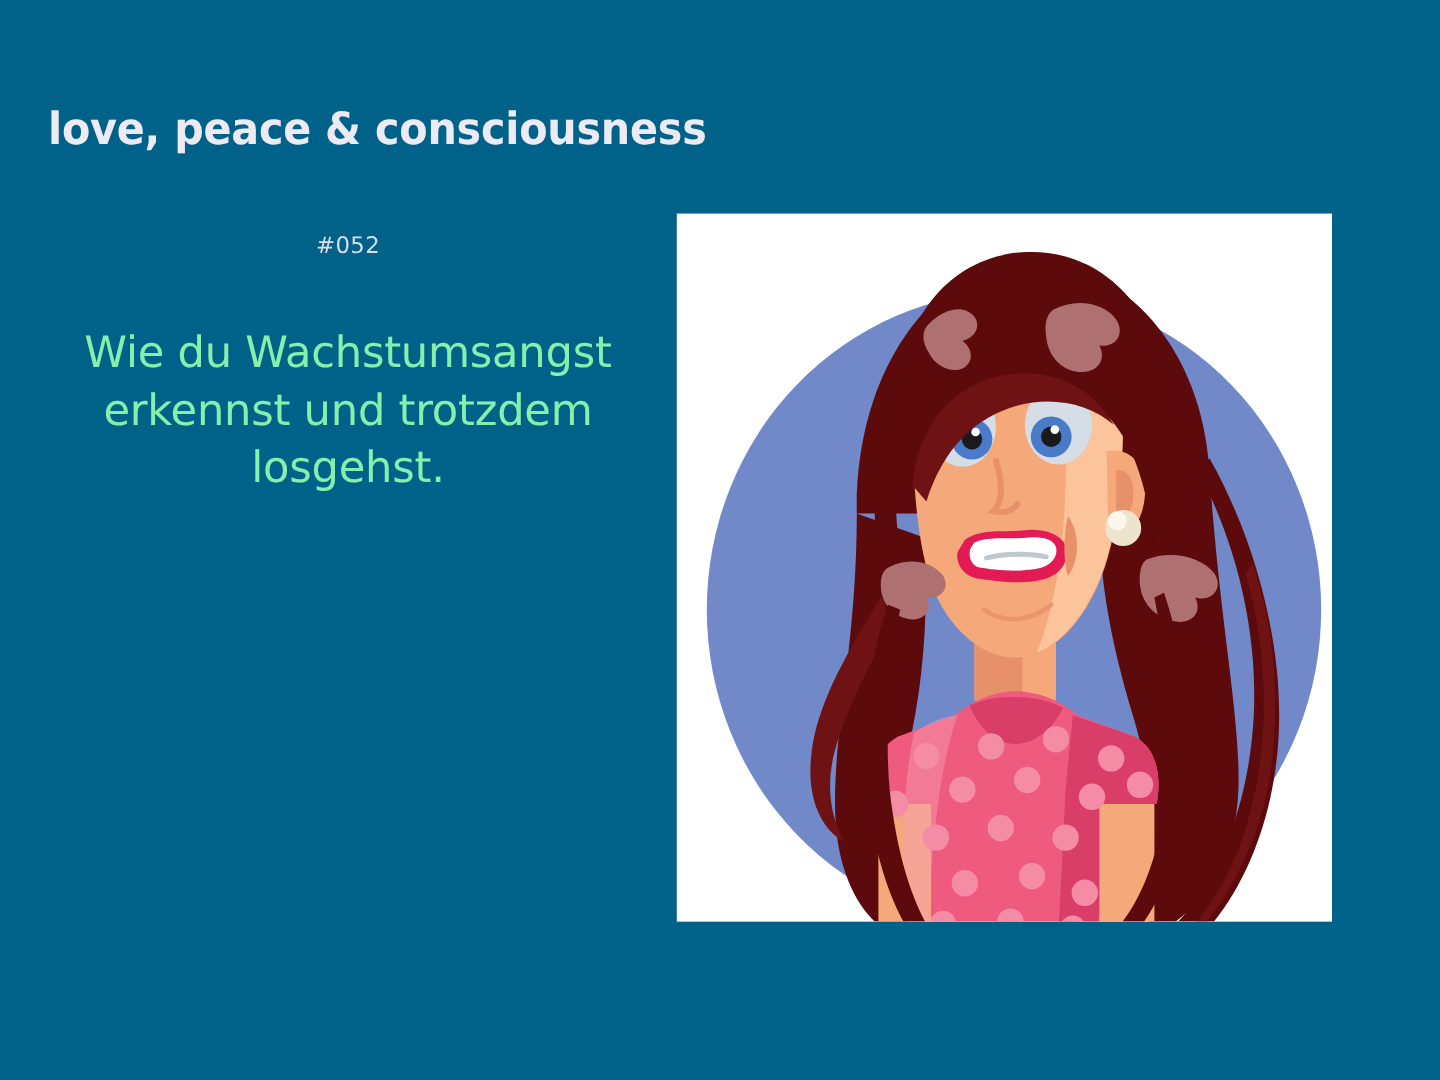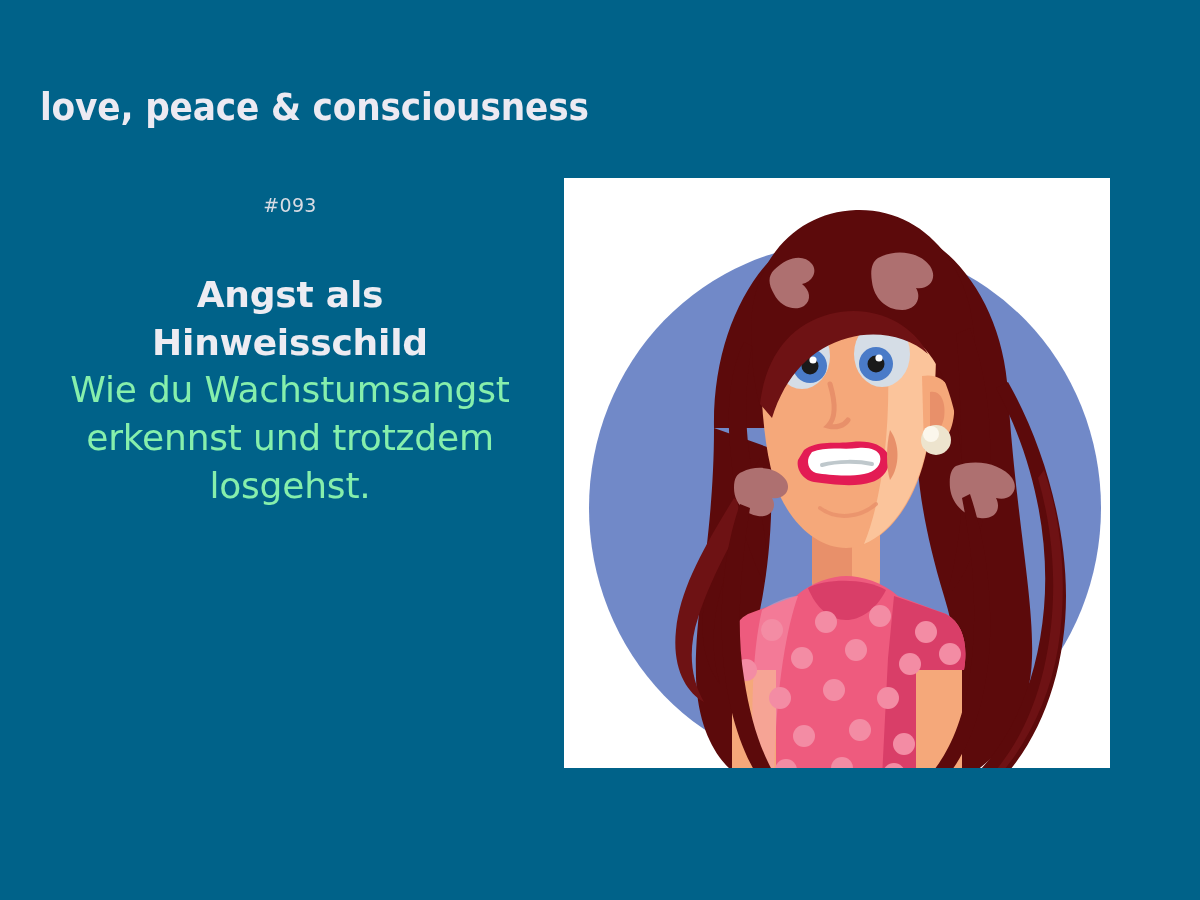--- a/index.html
+++ b/index.html
@@ -88,22 +88,21 @@
   }
 </style>
 </head>
 <body>
 
 <div id="stage">
 
   <div class="brand-title">love, peace &amp; consciousness</div>
 
   <div class="text-column">
-    <div class="episode-number">#093</div>
-    <div class="episode-headline">Angst als Hinweisschild</div>
+    <div class="episode-number">#052</div>
     <div class="episode-subline">Wie du Wachstumsangst erkennst und trotzdem losgehst.</div>
   </div>
 
   <div class="artwork-card">
     <svg class="artwork-svg" viewBox="0 0 546 590" preserveAspectRatio="xMidYMid slice">
       <defs>
         <clipPath id="cardClip">
           <rect x="0" y="0" width="546" height="590"></rect>
         </clipPath>
       </defs>

